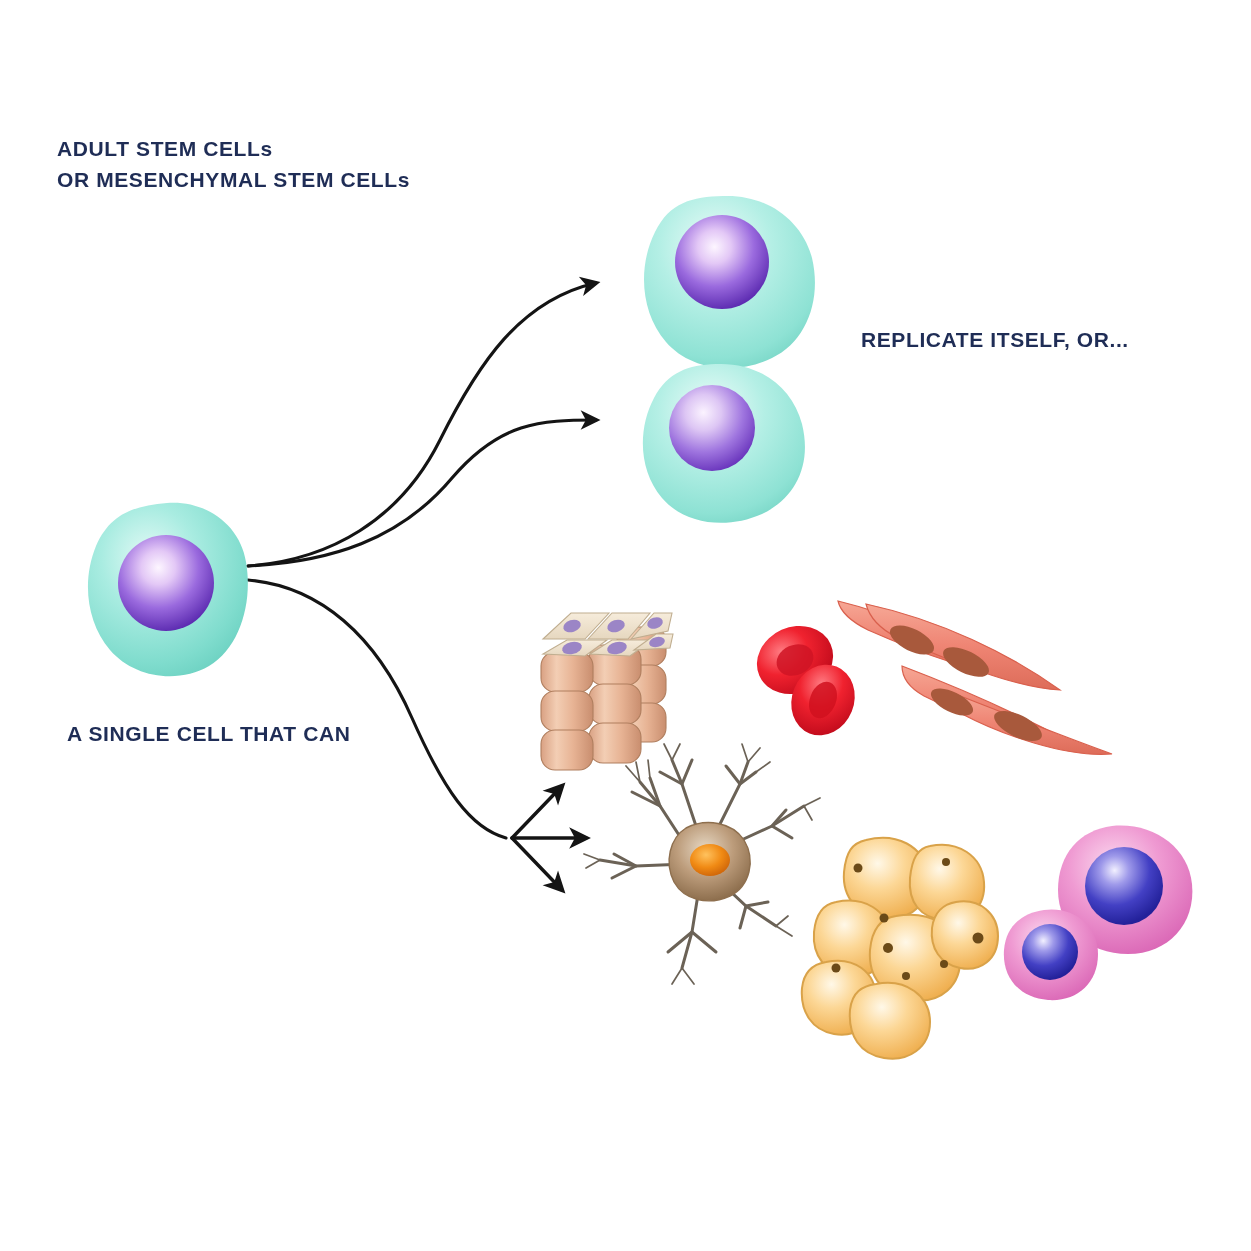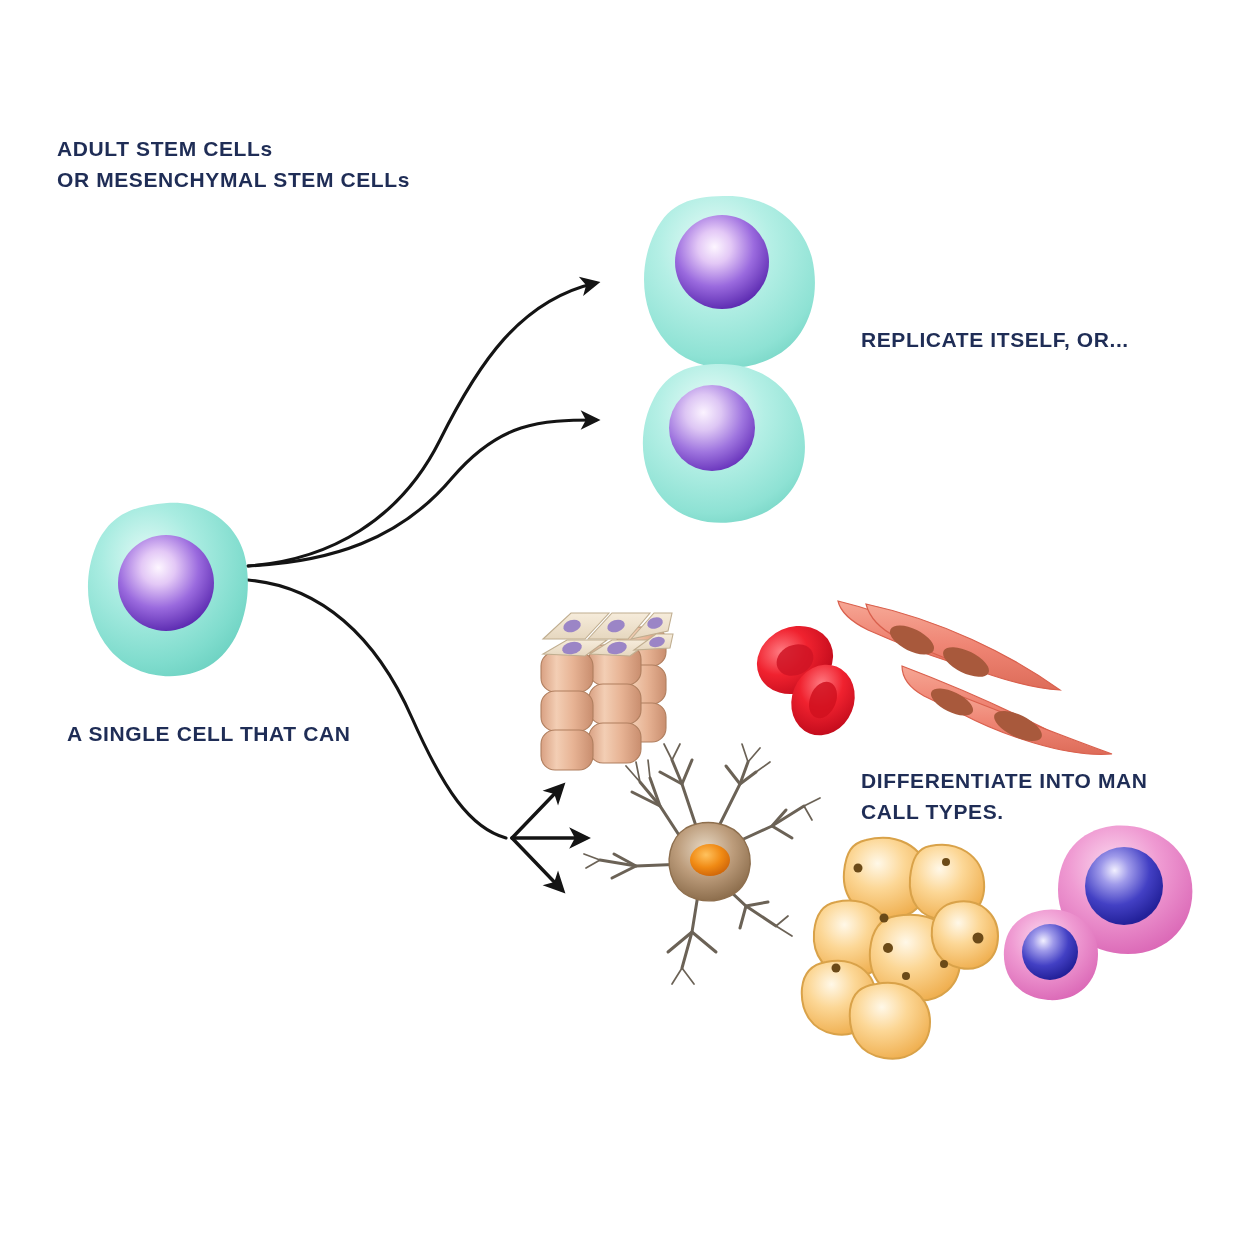--- a/index.html
+++ b/index.html
@@ -301,16 +301,14 @@
     </g>
   </svg>
 
   <div class="label" id="label-title">ADULT STEM CELLs
 OR MESENCHYMAL STEM CELLs</div>
 
   <div class="label" id="label-source">A SINGLE CELL THAT CAN</div>
 
   <div class="label" id="label-replicate">REPLICATE ITSELF, OR...</div>
 
-  <div class="label" id="label-diff">DIFFERENTIATE INTO MAN
-CALL TYPES.</div>
 
 </div>
 
 </body></html>

